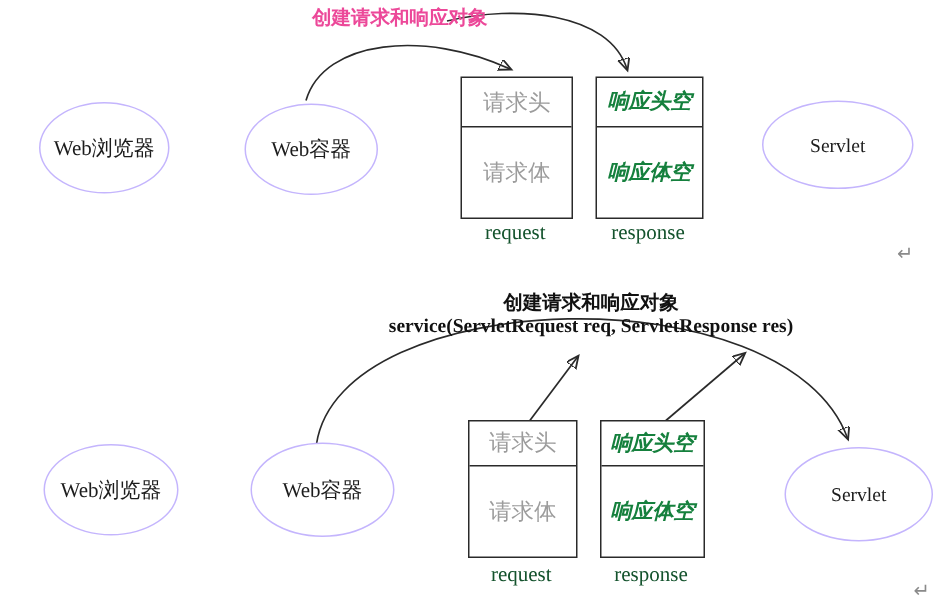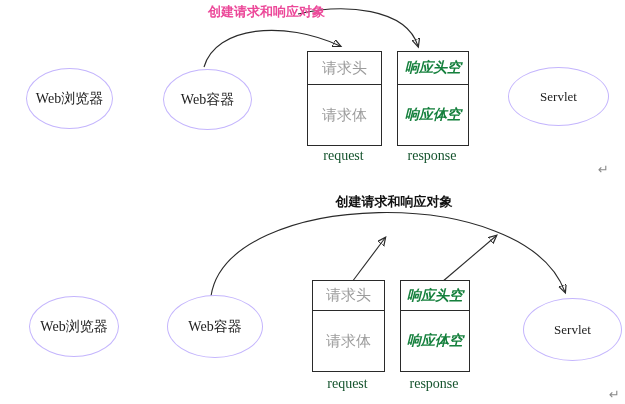--- a/index.html
+++ b/index.html
@@ -84,20 +84,21 @@
   <div class="caption" style="left:397px;top:148px;width:70px;">response</div>
 
   <div class="ellipse small-label" style="left:508px;top:67px;width:99px;height:57px;">
     <span>Servlet</span>
   </div>
 
   <div class="return-mark" style="left:598px;top:162px;">↵</div>
 
   <div class="invoke">
     <div>创建请求和响应对象</div>
+    <div>service(ServletRequest req, ServletResponse res)</div>
   </div>
 
   <div class="ellipse" style="left:29px;top:296px;width:88px;height:59px;">
     <span>Web浏览器</span>
   </div>
 
   <div class="ellipse" style="left:167px;top:295px;width:94px;height:61px;">
     <span>Web容器</span>
   </div>
 

